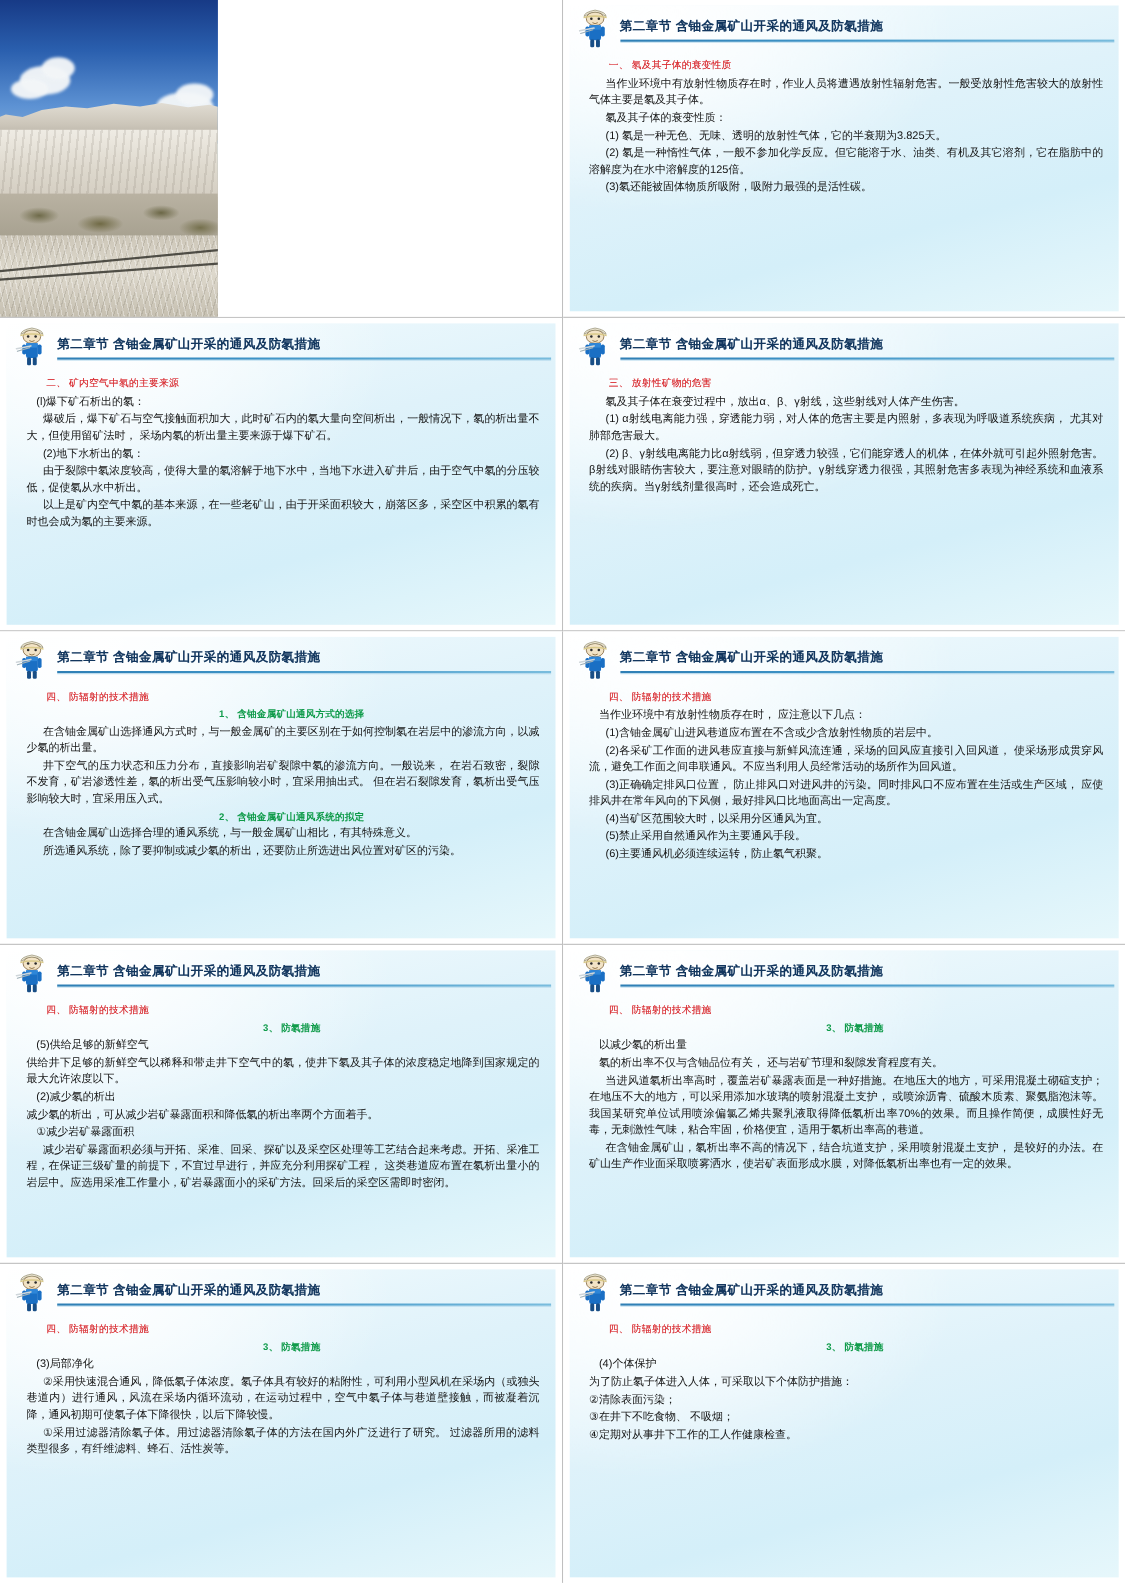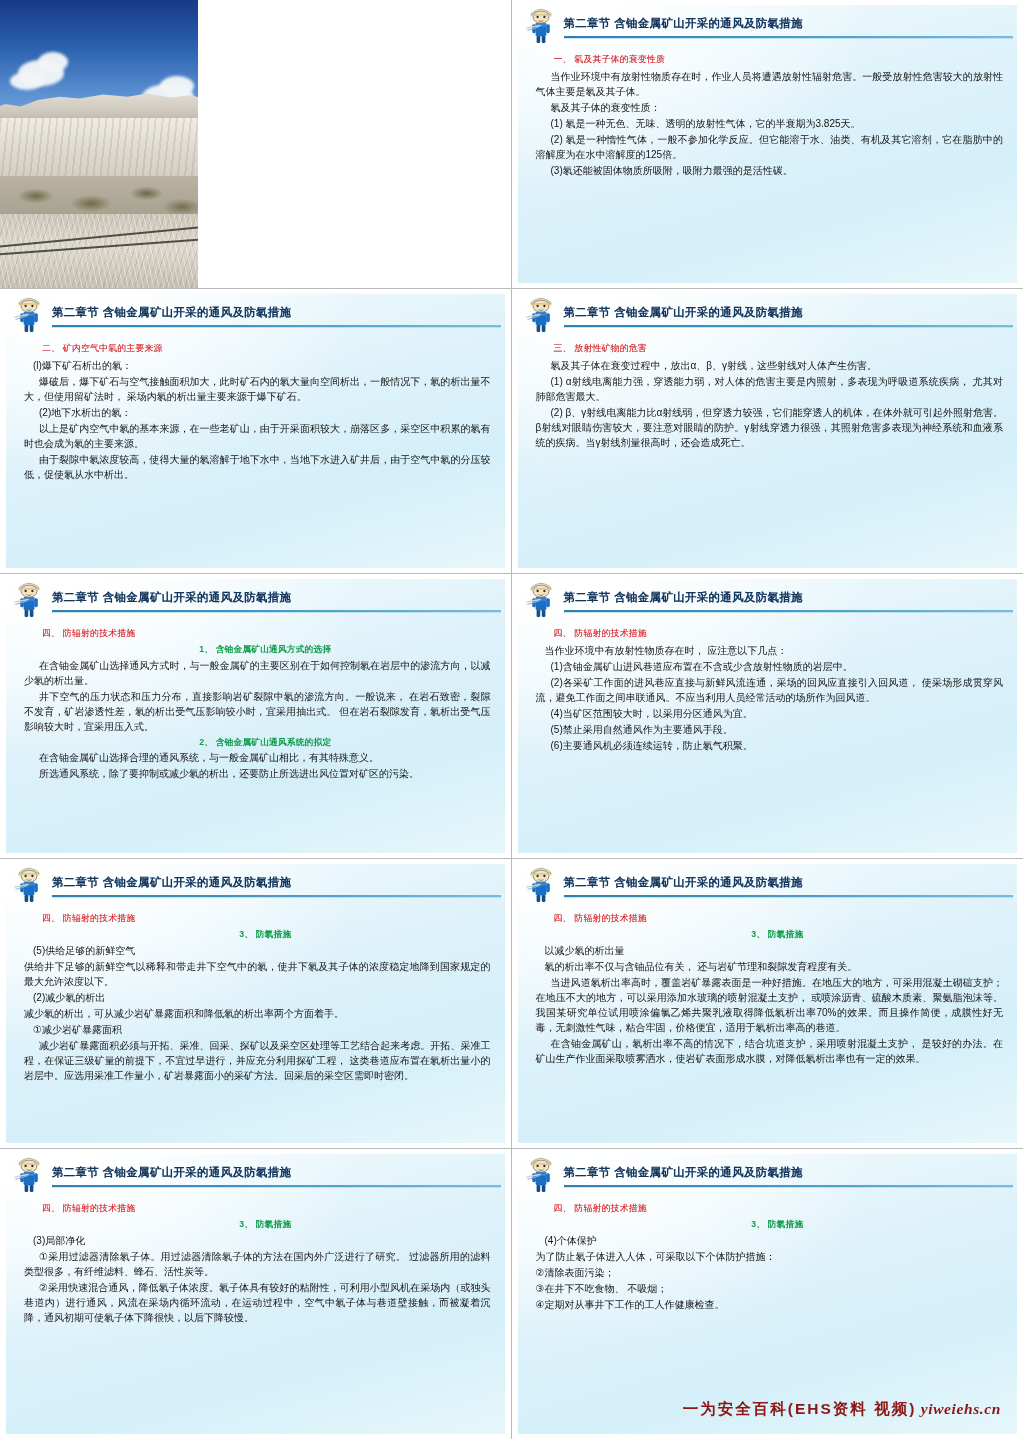--- a/index.html
+++ b/index.html
@@ -300,22 +300,22 @@
           <path d="M4.8 24.4 L16 21" stroke="#9fb0b8" stroke-width="1" stroke-linecap="round"></path>
         </svg>
         <div class="hd-title">第二章节    含铀金属矿山开采的通风及防氡措施</div>
         <div class="hd-rule"></div>
       </div>
       <div class="sl-body">
         <div class="h-red">二、  矿内空气中氡的主要来源</div>
         <p class="para ind2">(l)爆下矿石析出的氡：</p>
         <p class="para ind">爆破后，爆下矿石与空气接触面积加大，此时矿石内的氡大量向空间析出，一般情况下，氡的析出量不大，但使用留矿法时， 采场内氡的析出量主要来源于爆下矿石。</p>
         <p class="para ind">(2)地下水析出的氡：</p>
+        <p class="para ind">由于裂隙中氡浓度较高，使得大量的氡溶解于地下水中，当地下水进入矿井后，由于空气中氡的分压较低，促使氡从水中析出。</p>
         <p class="para ind">以上是矿内空气中氡的基本来源，在一些老矿山，由于开采面积较大，崩落区多，采空区中积累的氡有时也会成为氡的主要来源。</p>
-        <p class="para ind">由于裂隙中氡浓度较高，使得大量的氡溶解于地下水中，当地下水进入矿井后，由于空气中氡的分压较低，促使氡从水中析出。</p>
       </div>
     </div>
   </div>
 
   <div class="slide col2">
     <div class="slide-inner">
       <div class="sl-head">
         <svg class="mascot" viewBox="0 0 36 38">
           <ellipse cx="18" cy="11" rx="8" ry="6.2" fill="#f2e3c6" stroke="#7a5c33" stroke-width=".7"></ellipse>
           <path d="M8 9 Q18 1 28 9 Q28 5 18 3.2 Q8 5 8 9 Z" fill="#f0ead7" stroke="#8a8366" stroke-width=".6"></path>
@@ -398,20 +398,21 @@
           <path d="M4.8 24.4 L16 21" stroke="#9fb0b8" stroke-width="1" stroke-linecap="round"></path>
         </svg>
         <div class="hd-title">第二章节    含铀金属矿山开采的通风及防氡措施</div>
         <div class="hd-rule"></div>
       </div>
       <div class="sl-body">
         <div class="h-red">四、  防辐射的技术措施</div>
         <p class="para ind2">当作业环境中有放射性物质存在时， 应注意以下几点：</p>
         <p class="para ind">(1)含铀金属矿山进风巷道应布置在不含或少含放射性物质的岩层中。</p>
         <p class="para ind">(2)各采矿工作面的进风巷应直接与新鲜风流连通，采场的回风应直接引入回风道， 使采场形成贯穿风流，避免工作面之间串联通风。不应当利用人员经常活动的场所作为回风道。</p>
+        <p class="para ind">(3)正确确定排风口位置， 防止排风口对进风井的污染。同时排风口不应布置在生活或生产区域， 应使排风井在常年风向的下风侧，最好排风口比地面高出一定高度。</p>
         <p class="para ind">(4)当矿区范围较大时，以采用分区通风为宜。</p>
         <p class="para ind">(5)禁止采用自然通风作为主要通风手段。</p>
         <p class="para ind">(6)主要通风机必须连续运转，防止氡气积聚。</p>
       </div>
     </div>
   </div>
 
   <div class="slide">
     <div class="slide-inner">
       <div class="sl-head">
@@ -499,22 +500,22 @@
           <path d="M4 22 L17 19.5" stroke="#cfd6da" stroke-width="1.5" stroke-linecap="round"></path>
           <path d="M4.8 24.4 L16 21" stroke="#9fb0b8" stroke-width="1" stroke-linecap="round"></path>
         </svg>
         <div class="hd-title">第二章节    含铀金属矿山开采的通风及防氡措施</div>
         <div class="hd-rule"></div>
       </div>
       <div class="sl-body">
         <div class="h-red">四、  防辐射的技术措施</div>
         <div class="h-green">3、  防氡措施</div>
         <p class="para ind2">(3)局部净化</p>
+        <p class="para ind">②采用快速混合通风，降低氡子体浓度。氡子体具有较好的粘附性，可利用小型风机在采场内（或独头巷道内）进行通风，风流在采场内循环流动，在运动过程中，空气中氡子体与巷道壁接触，而被凝着沉降，通风初期可使氡子体下降很快，以后下降较慢。</p>
         <p class="para ind">①采用过滤器清除氡子体。用过滤器清除氡子体的方法在国内外广泛进行了研究。 过滤器所用的滤料类型很多，有纤维滤料、蜂石、活性炭等。</p>
-        <p class="para ind">②采用快速混合通风，降低氡子体浓度。氡子体具有较好的粘附性，可利用小型风机在采场内（或独头巷道内）进行通风，风流在采场内循环流动，在运动过程中，空气中氡子体与巷道壁接触，而被凝着沉降，通风初期可使氡子体下降很快，以后下降较慢。</p>
       </div>
     </div>
   </div>
 
   <div class="slide col2 row5">
     <div class="slide-inner">
       <div class="sl-head">
         <svg class="mascot" viewBox="0 0 36 38">
           <ellipse cx="18" cy="11" rx="8" ry="6.2" fill="#f2e3c6" stroke="#7a5c33" stroke-width=".7"></ellipse>
           <path d="M8 9 Q18 1 28 9 Q28 5 18 3.2 Q8 5 8 9 Z" fill="#f0ead7" stroke="#8a8366" stroke-width=".6"></path>
@@ -536,20 +537,16 @@
       </div>
       <div class="sl-body">
         <div class="h-red">四、  防辐射的技术措施</div>
         <div class="h-green">3、  防氡措施</div>
         <p class="para ind2">(4)个体保护</p>
         <p class="para flat">为了防止氡子体进入人体，可采取以下个体防护措施：</p>
         <p class="para flat">②清除表面污染；</p>
         <p class="para flat">③在井下不吃食物、 不吸烟；</p>
         <p class="para flat">④定期对从事井下工作的工人作健康检查。</p>
       </div>
-      <div class="watermark">
-        <span class="wm-cn">一为安全百科(EHS资料 视频)</span>
-        <span>yiweiehs.cn</span>
-      </div>
     </div>
   </div>
 
 </div>
 
 </body></html>

